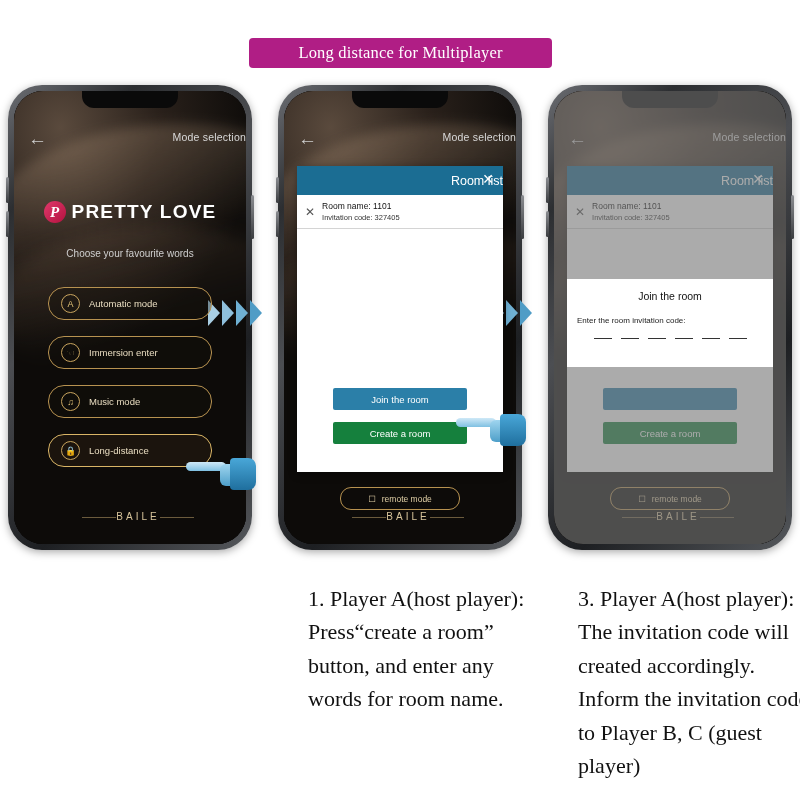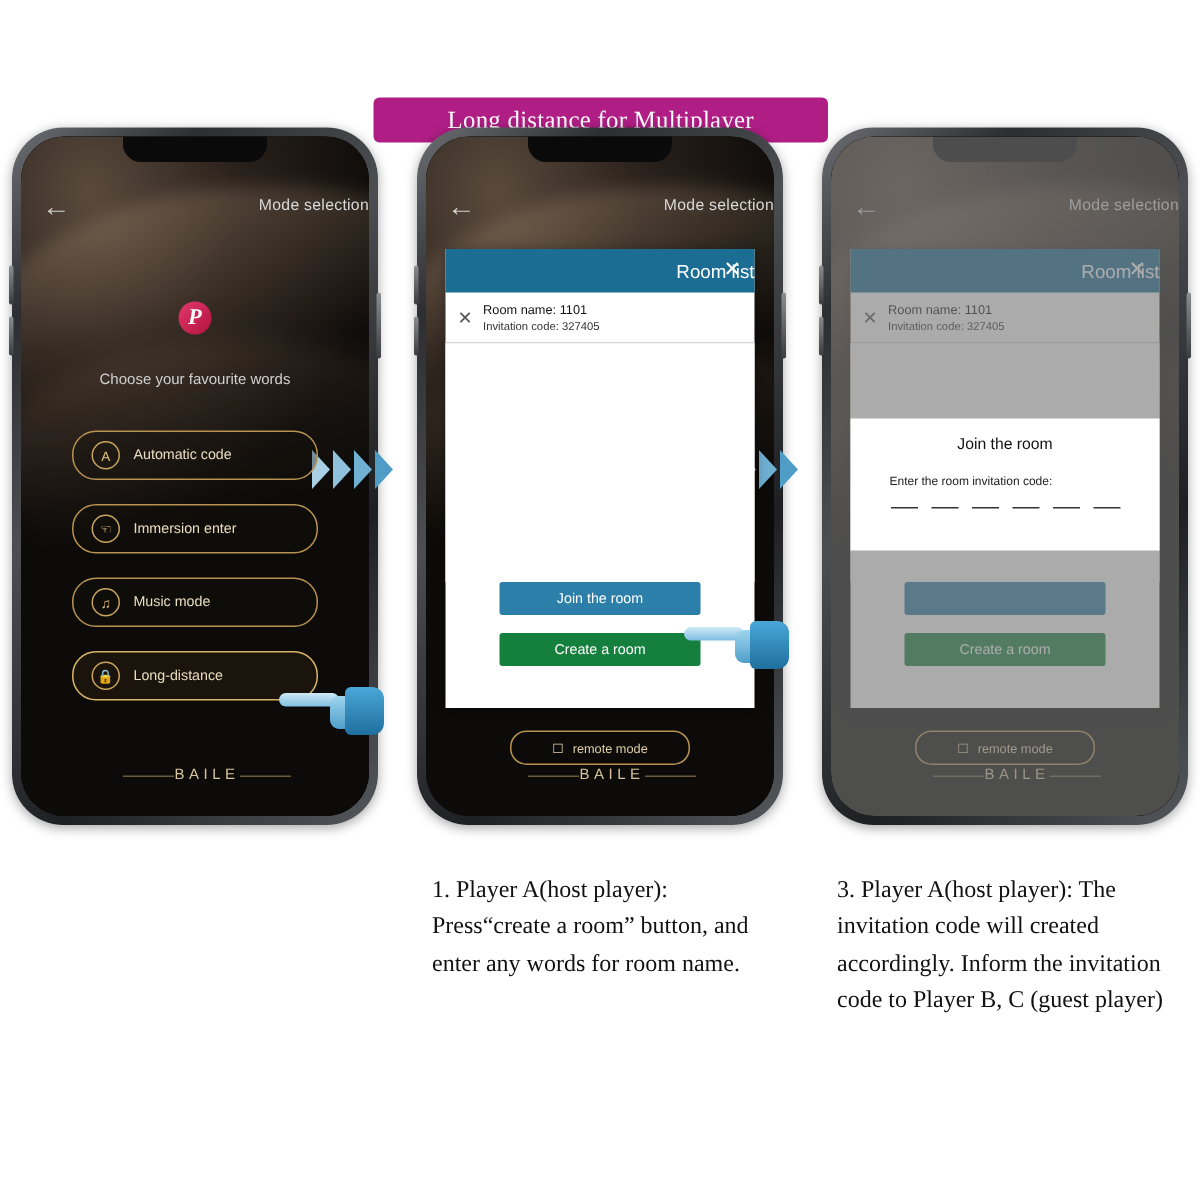--- a/index.html
+++ b/index.html
@@ -5,21 +5,21 @@
   html,body{margin:0;padding:0;}
   body{
     width:800px;height:800px;background:#ffffff;
     font-family:"Liberation Sans", sans-serif;
     position:relative;overflow:hidden;
   }
   
   .banner{
     position:absolute;top:38px;left:249px;width:303px;height:30px;
     background:#b01e85;border-radius:4px;
-    display:flex;align-items:center;justify-content:center;margin-top:27px;
+    display:flex;align-items:center;justify-content:center;
   }
   .banner span{
     color:#ffffff;font-size:16.5px;letter-spacing:.2px;
     font-family:"Liberation Serif", serif;
   }
   
   .phone{
     position:absolute;top:85px;width:244px;height:465px;
     border-radius:34px;
     background:linear-gradient(135deg,#6d6f74 0%,#2c2e31 18%,#4c4e52 40%,#1d1f22 70%,#55585c 100%);
@@ -136,21 +136,21 @@
     display:flex;align-items:center;justify-content:center;gap:6px;color:#e0cfa6;font-size:8.5px;z-index:6;
   }
 
   
   .dimmer{position:absolute;inset:0;background:rgba(120,120,120,.62);z-index:9;}
   .join-card{
     position:absolute;left:13px;right:13px;top:188px;height:88px;background:#ffffff;z-index:10;
     display:flex;flex-direction:column;align-items:center;padding-top:11px;box-sizing:border-box;
   }
   .join-title{font-size:10.5px;color:#111;margin-bottom:14px;}
-  .join-sub{font-size:8px;color:#222;align-self:flex-start;margin-left:26px;}
+  .join-sub{font-size:8px;color:#222;align-self:flex-start;margin-left:10px;}
   .code-dashes{
     margin-top:13px;display:flex;gap:9px;
   }
   .code-dashes i{display:block;width:18px;height:1px;background:#333;}
 
   
   .arrows{position:absolute;top:300px;display:flex;align-items:center;gap:2px;}
   .arrows.a1{left:208px;}
   .arrows.a2{left:478px;}
   .chev{
@@ -173,21 +173,21 @@
   }
   .hand .knuck{
     width:18px;height:22px;background:linear-gradient(180deg,#9fd5ef,#4e9fc9);
     border-radius:6px;position:absolute;right:18px;top:12px;
   }
   .hand.h1{left:186px;top:452px;width:70px;height:44px;}
   .hand.h2{left:456px;top:408px;width:70px;height:44px;}
 
   
   .caption{
-    position:absolute;font-family:"Liberation Serif", serif;font-size:16px;color:#111;line-height:1.52;
+    position:absolute;font-family:"Liberation Serif", serif;font-size:22px;color:#111;line-height:1.52;margin-left:20px;
   }
   .cap1{left:288px;top:582px;width:240px;}
   .cap2{left:558px;top:582px;width:236px;}
 </style>
 </head>
 <body>
 
 <div class="banner">
   <span>Long distance for Multiplayer</span>
 </div>
@@ -197,27 +197,28 @@
   <div class="btn-side btn-vol2"></div>
   <div class="btn-side btn-pwr"></div>
   <div class="screen">
     <div class="wall"></div>
     <div class="notch"></div>
     <div class="back-arrow">←</div>
     <div class="topbar-title">Mode selection</div>
 
     <div class="logo-row">
       <div class="logo-mark">P</div>
+      <div class="logo-text">PRETTY LOVE</div>
     </div>
     <div class="choose-text">Choose your favourite words</div>
 
     <div class="mode-list">
       <div class="mode-item">
         <div class="mode-ico">A</div>
-        <div class="mode-label">Automatic code</div>
+        <div class="mode-label">Automatic mode</div>
       </div>
       <div class="mode-item">
         <div class="mode-ico">☜</div>
         <div class="mode-label">Immersion enter</div>
       </div>
       <div class="mode-item">
         <div class="mode-ico">♫</div>
         <div class="mode-label">Music mode</div>
       </div>
       <div class="mode-item sel">

